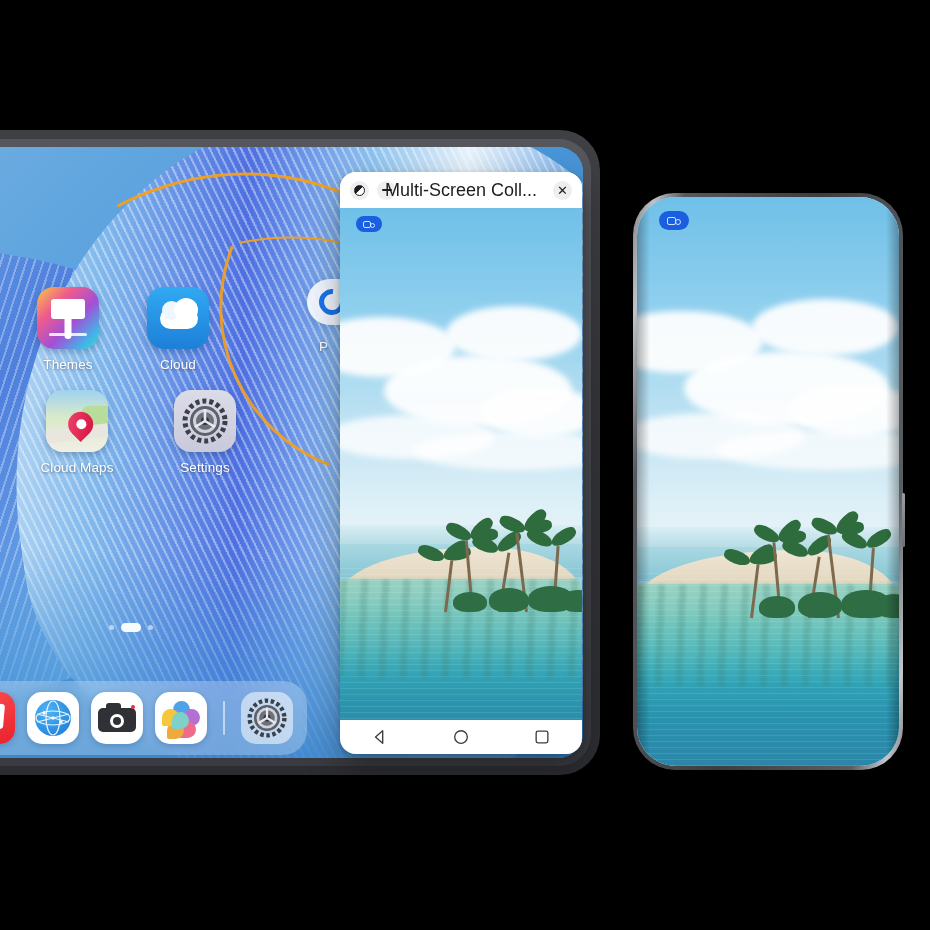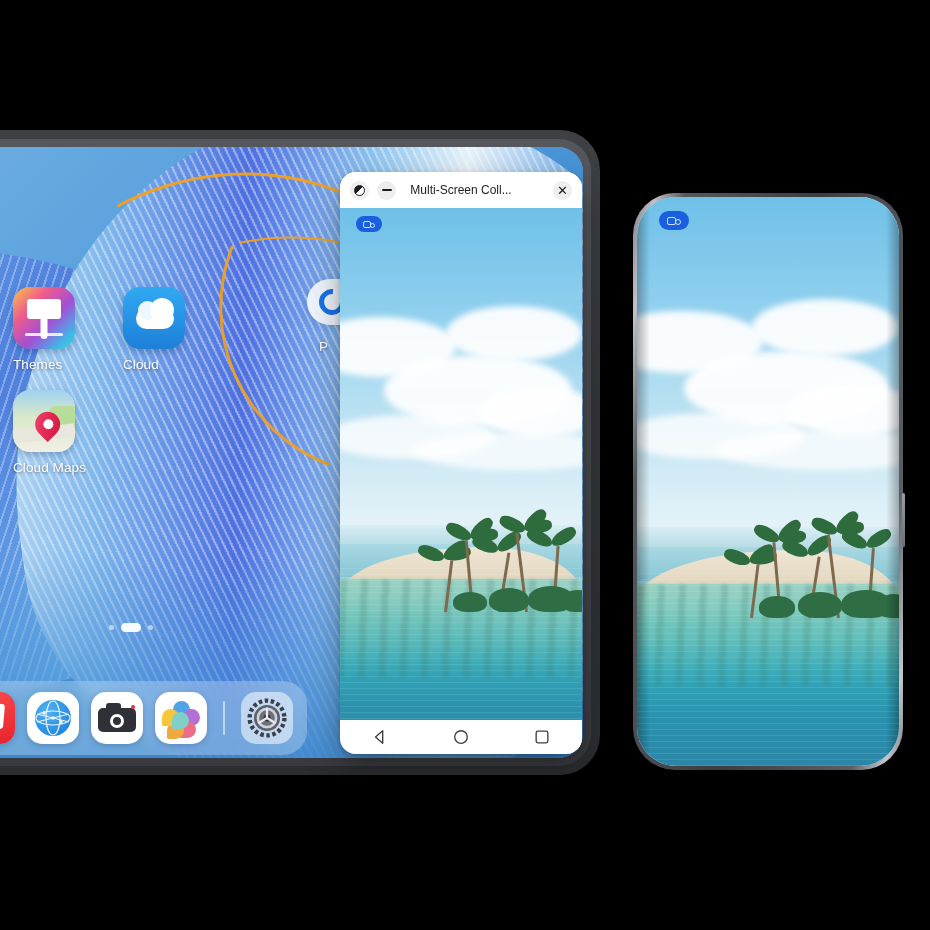--- a/index.html
+++ b/index.html
@@ -65,21 +65,21 @@
     transform:rotate(-24deg);
   }
   .wp-tab .bottomwash{
     position:absolute; left:0; right:0; bottom:0; height:34%;
     background:linear-gradient(180deg,rgba(70,150,215,0) 0%,rgba(64,142,210,.55) 60%,rgba(58,134,204,.85) 100%);
   }
 
   
   .app-grid{ position:absolute; left:296px; top:140px; width:330px; }
   .app-row{ display:flex; gap:0; }
-  .app-cell{ width:128px; display:flex; flex-direction:column; align-items:flex-start; }
+  .app-cell{ width:128px; display:flex; flex-direction:column; align-items:center; }
   .app-ico{
     width:62px; height:62px; border-radius:17px; position:relative;
     box-shadow:0 3px 7px rgba(0,40,80,.28); overflow:hidden;
   }
   .app-lbl{
     margin-top:8px; font-size:13.5px; color:#fff; letter-spacing:.1px;
     text-shadow:0 1px 3px rgba(0,0,0,.45); white-space:nowrap;
   }
   .ic-themes{ background:linear-gradient(135deg,#f7c948 0%,#ef5b8c 30%,#a34fd6 58%,#3fb8e8 85%,#39d6c0 100%); }
   .ic-themes .brush{
@@ -210,21 +210,21 @@
     width:19px; height:19px; border-radius:50%; background:#eceef0;
     display:flex; align-items:center; justify-content:center; flex:none; cursor:pointer;
   }
   .tb-btn + .tb-btn{ margin-left:8px; }
   .tb-max{ width:11px; height:11px; border-radius:50%;
     background:linear-gradient(135deg,#1d1d1f 0 50%,#fff 50% 100%);
     border:1.4px solid #1d1d1f; }
   .tb-min{ width:10px; height:1.8px; background:#1d1d1f; border-radius:1px; }
   .tb-cls{ font-size:13px; color:#1d1d1f; line-height:1; }
   .fw-name{
-    position:absolute; left:0; right:0; text-align:center; font-size:12px;
+    position:absolute; left:0; right:0; text-align:center; font-size:18px;
     color:#1d1d1f; pointer-events:none;
   }
   .fw-close{ margin-left:auto; }
   .fw-body{ position:absolute; left:0; right:0; top:36px; bottom:0; overflow:hidden; }
   .fw-badge{
     position:absolute; left:16px; top:8px; width:26px; height:16px; z-index:4;
     background:#1a5fe0; border-radius:8px; display:flex; align-items:center; justify-content:center; gap:1px;
   }
   .bdg-sq{ width:8px; height:7px; border:1.4px solid #cfe0ff; border-radius:2px; }
   .bdg-ci{ width:5px; height:5px; border:1.4px solid #cfe0ff; border-radius:50%; margin-left:-2px; margin-top:3px;}
@@ -335,20 +335,35 @@
 
           <div class="app-cell">
             <div class="app-ico ic-maps">
               <div class="grass"></div>
                 <div class="road"></div>
                 <div class="pin"></div>
             </div>
             <div class="app-lbl">Cloud Maps</div>
           </div>
 
+          <div class="app-cell">
+            <div class="app-ico ic-set">
+              <svg class="gear" width="46" height="46" viewBox="0 0 46 46">
+                <g>
+                  <circle cx="23" cy="23" r="20" fill="none" stroke="#3c4048" stroke-width="5" stroke-dasharray="4 3"></circle>
+                  <circle cx="23" cy="23" r="15" fill="#5c616b"></circle>
+                  <circle cx="23" cy="23" r="12" fill="#cfd2da"></circle>
+                  <circle cx="23" cy="23" r="9" fill="#6b7079"></circle>
+                  <circle cx="23" cy="23" r="4" fill="#2f333b"></circle>
+                  <path d="M23 23 L23 11 M23 23 L33 29 M23 23 L13 29" stroke="#e8eaef" stroke-width="2.6" fill="none"></path>
+                </g>
+              </svg>
+            </div>
+            <div class="app-lbl">Settings</div>
+          </div>
         </div>
       </div>
 
       <div class="searchbar">
         <div class="pet-ico"></div>
         <div class="search-txt" placeholder="Search">S</div>
       </div>
       <div class="widget-lbl">P</div>
 
       <div class="dots">

